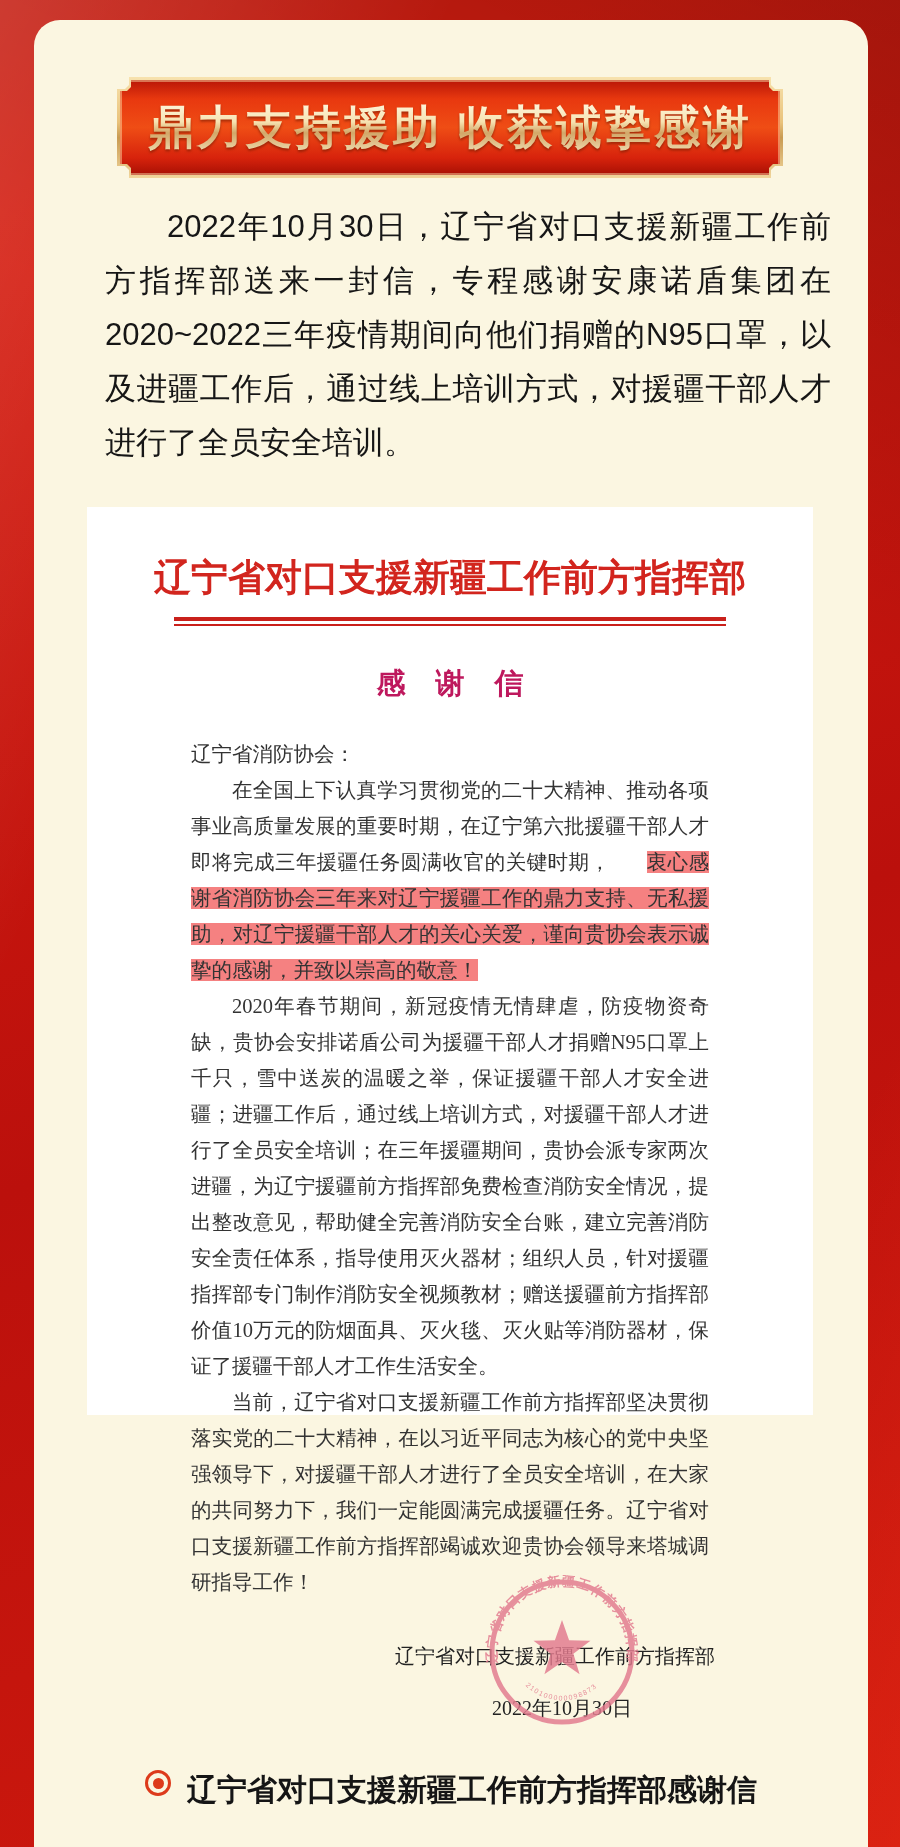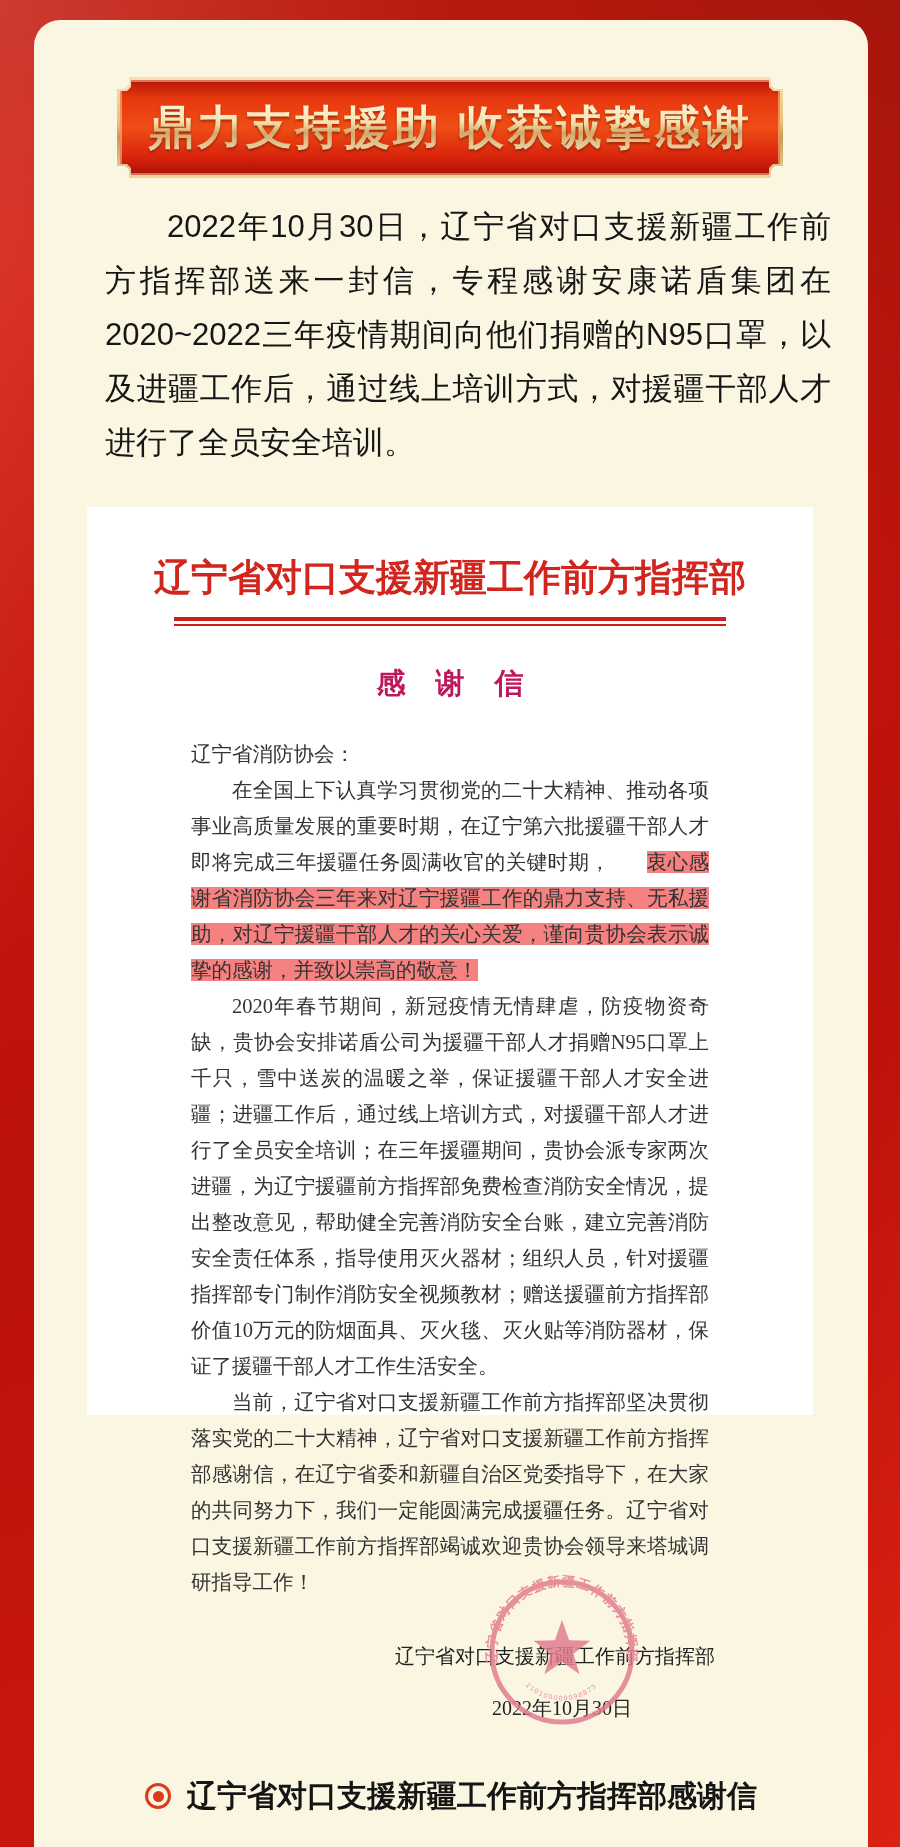--- a/index.html
+++ b/index.html
@@ -82,21 +82,21 @@
     font-size:20px;color:#222;white-space:nowrap;
   }
   .letter-date{
     position:absolute;top:1188px;right:181px;
     font-size:20px;color:#222;white-space:nowrap;
   }
   .seal{position:absolute;left:395px;top:1065px;width:160px;height:160px;opacity:.82;}
   
   .caption{
     position:absolute;left:0;right:0;top:1750px;height:52px;
-    display:flex;align-items:center;justify-content:center;gap:16px;
+    display:flex;align-items:flex-start;justify-content:center;gap:16px;
   }
   .bullet{
     width:20px;height:20px;border:3px solid #dd3a1b;border-radius:50%;
     display:flex;align-items:center;justify-content:center;flex:0 0 auto;
   }
   .bullet-dot{width:11px;height:11px;border-radius:50%;background:#dd3a1b;}
   .caption-text{
     font-size:30px;font-weight:600;color:#151515;white-space:nowrap;
     font-family:"Liberation Sans", sans-serif;
   }
@@ -116,21 +116,21 @@
 
   <div class="letter">
     <div class="letter-org">辽宁省对口支援新疆工作前方指挥部</div>
     <div class="letter-rule"></div>
     <div class="letter-title">感谢信</div>
 
     <div class="letter-body">
       <p class="salutation">辽宁省消防协会：</p>
       <p><span>在全国上下认真学习贯彻党的二十大精神、推动各项事业高质量发展的重要时期，在辽宁第六批援疆干部人才即将完成三年援疆任务圆满收官的关键时期，</span><span class="hl">衷心感谢省消防协会三年来对辽宁援疆工作的鼎力支持、无私援助，对辽宁援疆干部人才的关心关爱，谨向贵协会表示诚挚的感谢，并致以崇高的敬意！</span></p>
       <p>2020年春节期间，新冠疫情无情肆虐，防疫物资奇缺，贵协会安排诺盾公司为援疆干部人才捐赠N95口罩上千只，雪中送炭的温暖之举，保证援疆干部人才安全进疆；进疆工作后，通过线上培训方式，对援疆干部人才进行了全员安全培训；在三年援疆期间，贵协会派专家两次进疆，为辽宁援疆前方指挥部免费检查消防安全情况，提出整改意见，帮助健全完善消防安全台账，建立完善消防安全责任体系，指导使用灭火器材；组织人员，针对援疆指挥部专门制作消防安全视频教材；赠送援疆前方指挥部价值10万元的防烟面具、灭火毯、灭火贴等消防器材，保证了援疆干部人才工作生活安全。</p>
-      <p>当前，辽宁省对口支援新疆工作前方指挥部坚决贯彻落实党的二十大精神，辽宁省对口支援新疆工作前方指挥部感谢信，在辽宁省委和新疆自治区党委指导下，在大家的共同努力下，我们一定能圆满完成援疆任务。辽宁省对口支援新疆工作前方指挥部竭诚欢迎贵协会领导来塔城调研指导工作！</p>
+      <p>当前，辽宁省对口支援新疆工作前方指挥部坚决贯彻落实党的二十大精神，在以习近平同志为核心的党中央坚强领导下，对援疆干部人才进行了全员安全培训，在大家的共同努力下，我们一定能圆满完成援疆任务。辽宁省对口支援新疆工作前方指挥部竭诚欢迎贵协会领导来塔城调研指导工作！</p>
     </div>
 
     <div class="letter-signature">辽宁省对口支援新疆工作前方指挥部</div>
     <div class="letter-date">2022年10月30日</div>
 
     <svg class="seal" viewBox="0 0 160 160" aria-hidden="true">
       <defs>
         <path id="sealTopArc" d="M 16,96 A 66,66 0 1 1 144,96"></path>
         <path id="sealBottomArc" d="M 42,112 A 52,52 0 0 0 118,112"></path>
       </defs>

